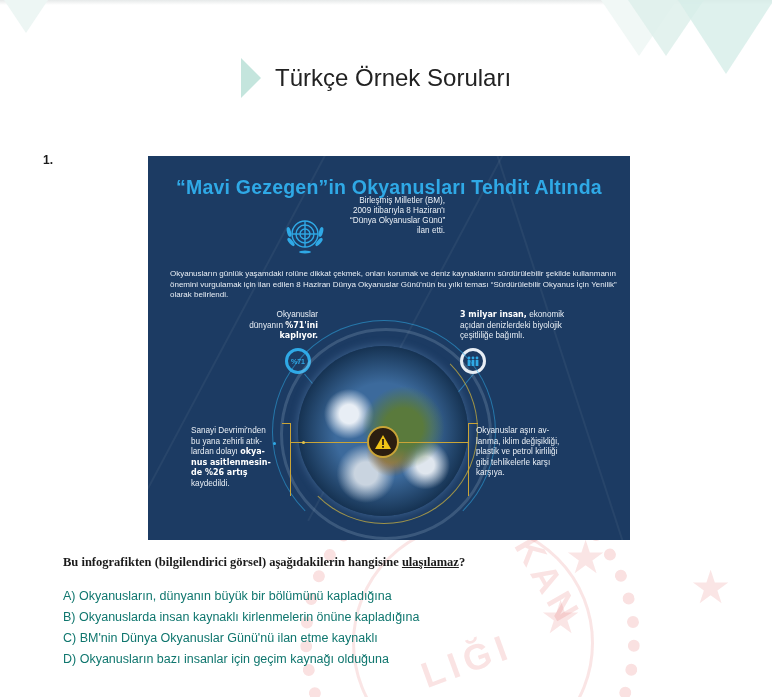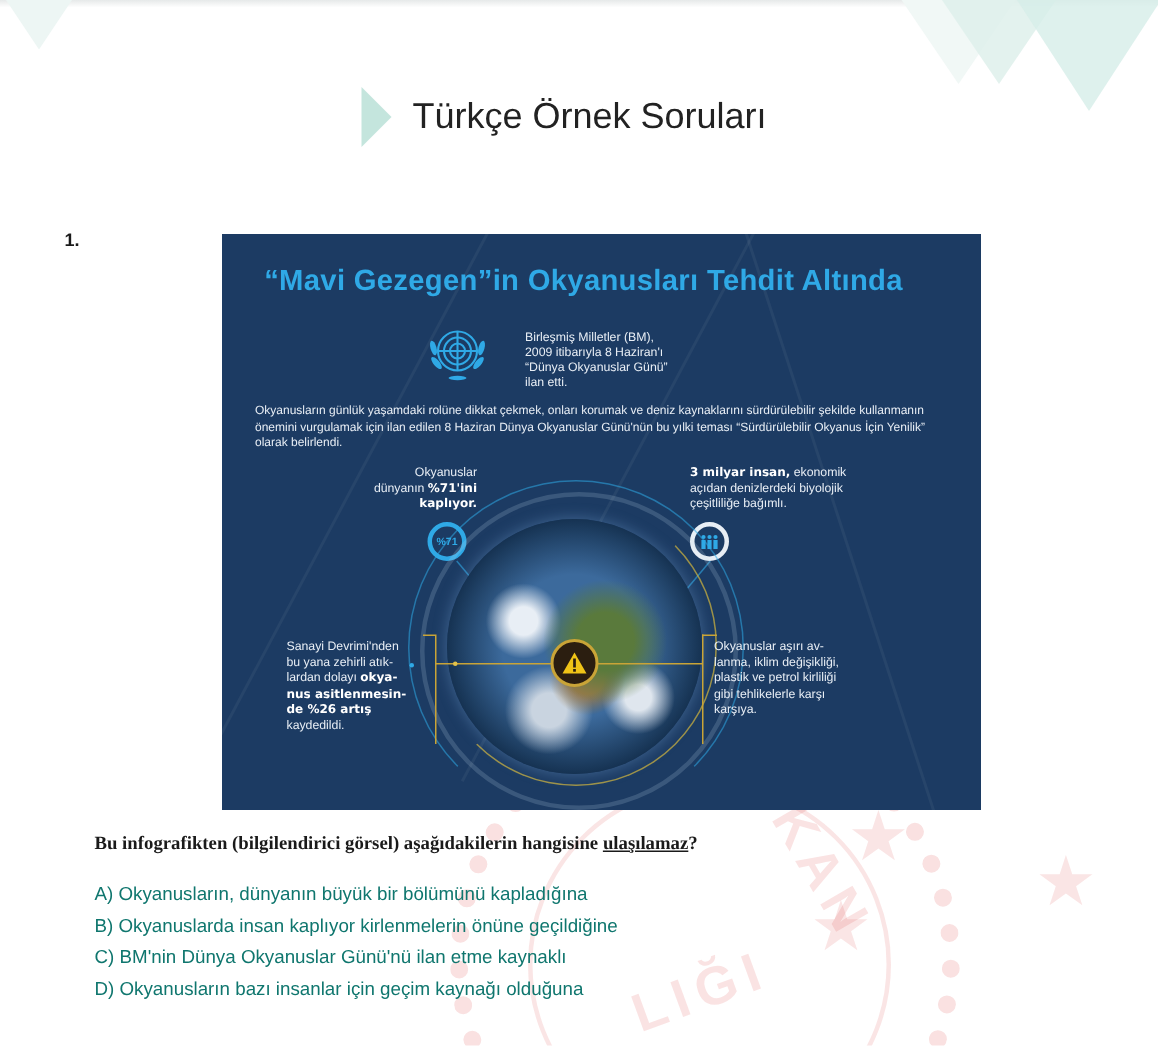--- a/index.html
+++ b/index.html
@@ -7,25 +7,25 @@
   .topshade{position:absolute;left:0;top:0;width:772px;height:5px;background:linear-gradient(#e6e9e9,#ffffff);}
   .tri{position:absolute;width:0;height:0;border-left-style:solid;border-right-style:solid;border-top-style:solid;border-left-color:transparent;border-right-color:transparent;}
   .watermark{position:absolute;left:300px;top:470px;width:340px;height:340px;border-radius:50%;border:12px dotted rgba(220,70,70,0.16);box-sizing:border-box;}
   .watermark .inner{position:absolute;left:40px;top:40px;width:236px;height:236px;border-radius:50%;border:3px solid rgba(220,70,70,0.14);}
   .wm-star{position:absolute;color:rgba(220,70,70,0.14);font-size:46px;}
   .wm-text{position:absolute;color:rgba(220,70,70,0.15);font-weight:bold;font-size:36px;letter-spacing:6px;}
   .title-wrap{position:absolute;left:241px;top:58px;height:40px;display:flex;align-items:center;}
   .title-arrow{width:0;height:0;border-top:20px solid transparent;border-bottom:20px solid transparent;border-left:20px solid #c4e5dd;margin-right:14px;}
   .title{font-size:24px;color:#222;}
   .qnum{position:absolute;left:43px;top:153px;font-size:12px;font-weight:bold;}
-  .info{position:absolute;left:148px;top:156px;width:482px;height:384px;background:#1c3b63;overflow:hidden;padding-left:24px;}
+  .info{position:absolute;left:148px;top:156px;width:482px;height:384px;background:#1c3b63;overflow:hidden;}
   .info .diag{position:absolute;width:2px;height:600px;background:rgba(255,255,255,0.05);transform:rotate(28deg);}
   .headline{position:absolute;left:0;top:20px;width:482px;text-align:center;font-weight:bold;font-size:19.5px;color:#2fa9e6;white-space:nowrap;letter-spacing:0.2px;}
   .un-logo{position:absolute;left:136px;top:58px;width:42px;height:42px;}
-  .un-text{position:absolute;left:202px;top:64px;font-size:8.2px;line-height:10px;color:#e8eef5;}
+  .un-text{position:absolute;left:202px;top:40px;font-size:8.2px;line-height:10px;color:#e8eef5;text-align:right;}
   .intro{position:absolute;left:22px;top:113px;width:450px;font-size:8px;line-height:10.5px;color:#e8eef5;}
   .stat-left{position:absolute;left:80px;top:154px;width:90px;text-align:right;font-size:8.2px;line-height:10.5px;color:#e8eef5;}
   .stat-right{position:absolute;left:312px;top:154px;width:120px;font-size:8.2px;line-height:10.5px;color:#e8eef5;}
   b.w{font-family:"DejaVu Sans",sans-serif;font-weight:bold;color:#ffffff;font-size:8px;text-align:right;}
   .ring{position:absolute;width:26px;height:26px;border-radius:50%;border:3px solid #2fa9e6;box-sizing:border-box;display:flex;align-items:center;justify-content:center;}
   .ring.white{border-color:#e8eef5;}
   .ring span{font-size:7px;font-weight:bold;color:#2fa9e6;}
   .earth{position:absolute;left:150px;top:190px;width:170px;height:170px;border-radius:50%;
     background:
       radial-gradient(circle at 62% 48%, #5a7a3c 0 14%, transparent 30%),
@@ -175,16 +175,16 @@
     <div>karşıya.</div>
   </div>
 </div>
 
 <div class="question">
   <span>Bu infografikten (bilgilendirici görsel) aşağıdakilerin hangisine </span><u>ulaşılamaz</u><span>?</span>
 </div>
 
 <div class="options">
   <div><span>A)</span> <span>Okyanusların, dünyanın büyük bir bölümünü kapladığına</span></div>
-  <div><span>B)</span> <span>Okyanuslarda insan kaplıyor kirlenmelerin önüne geçildiğine</span></div>
+  <div><span>B)</span> <span>Okyanuslarda insan kaynaklı kirlenmelerin önüne kapladığına</span></div>
   <div><span>C)</span> <span>BM'nin Dünya Okyanuslar Günü'nü ilan etme kaynaklı</span></div>
   <div><span>D)</span> <span>Okyanusların bazı insanlar için geçim kaynağı olduğuna</span></div>
 </div>
 
 </body></html>

